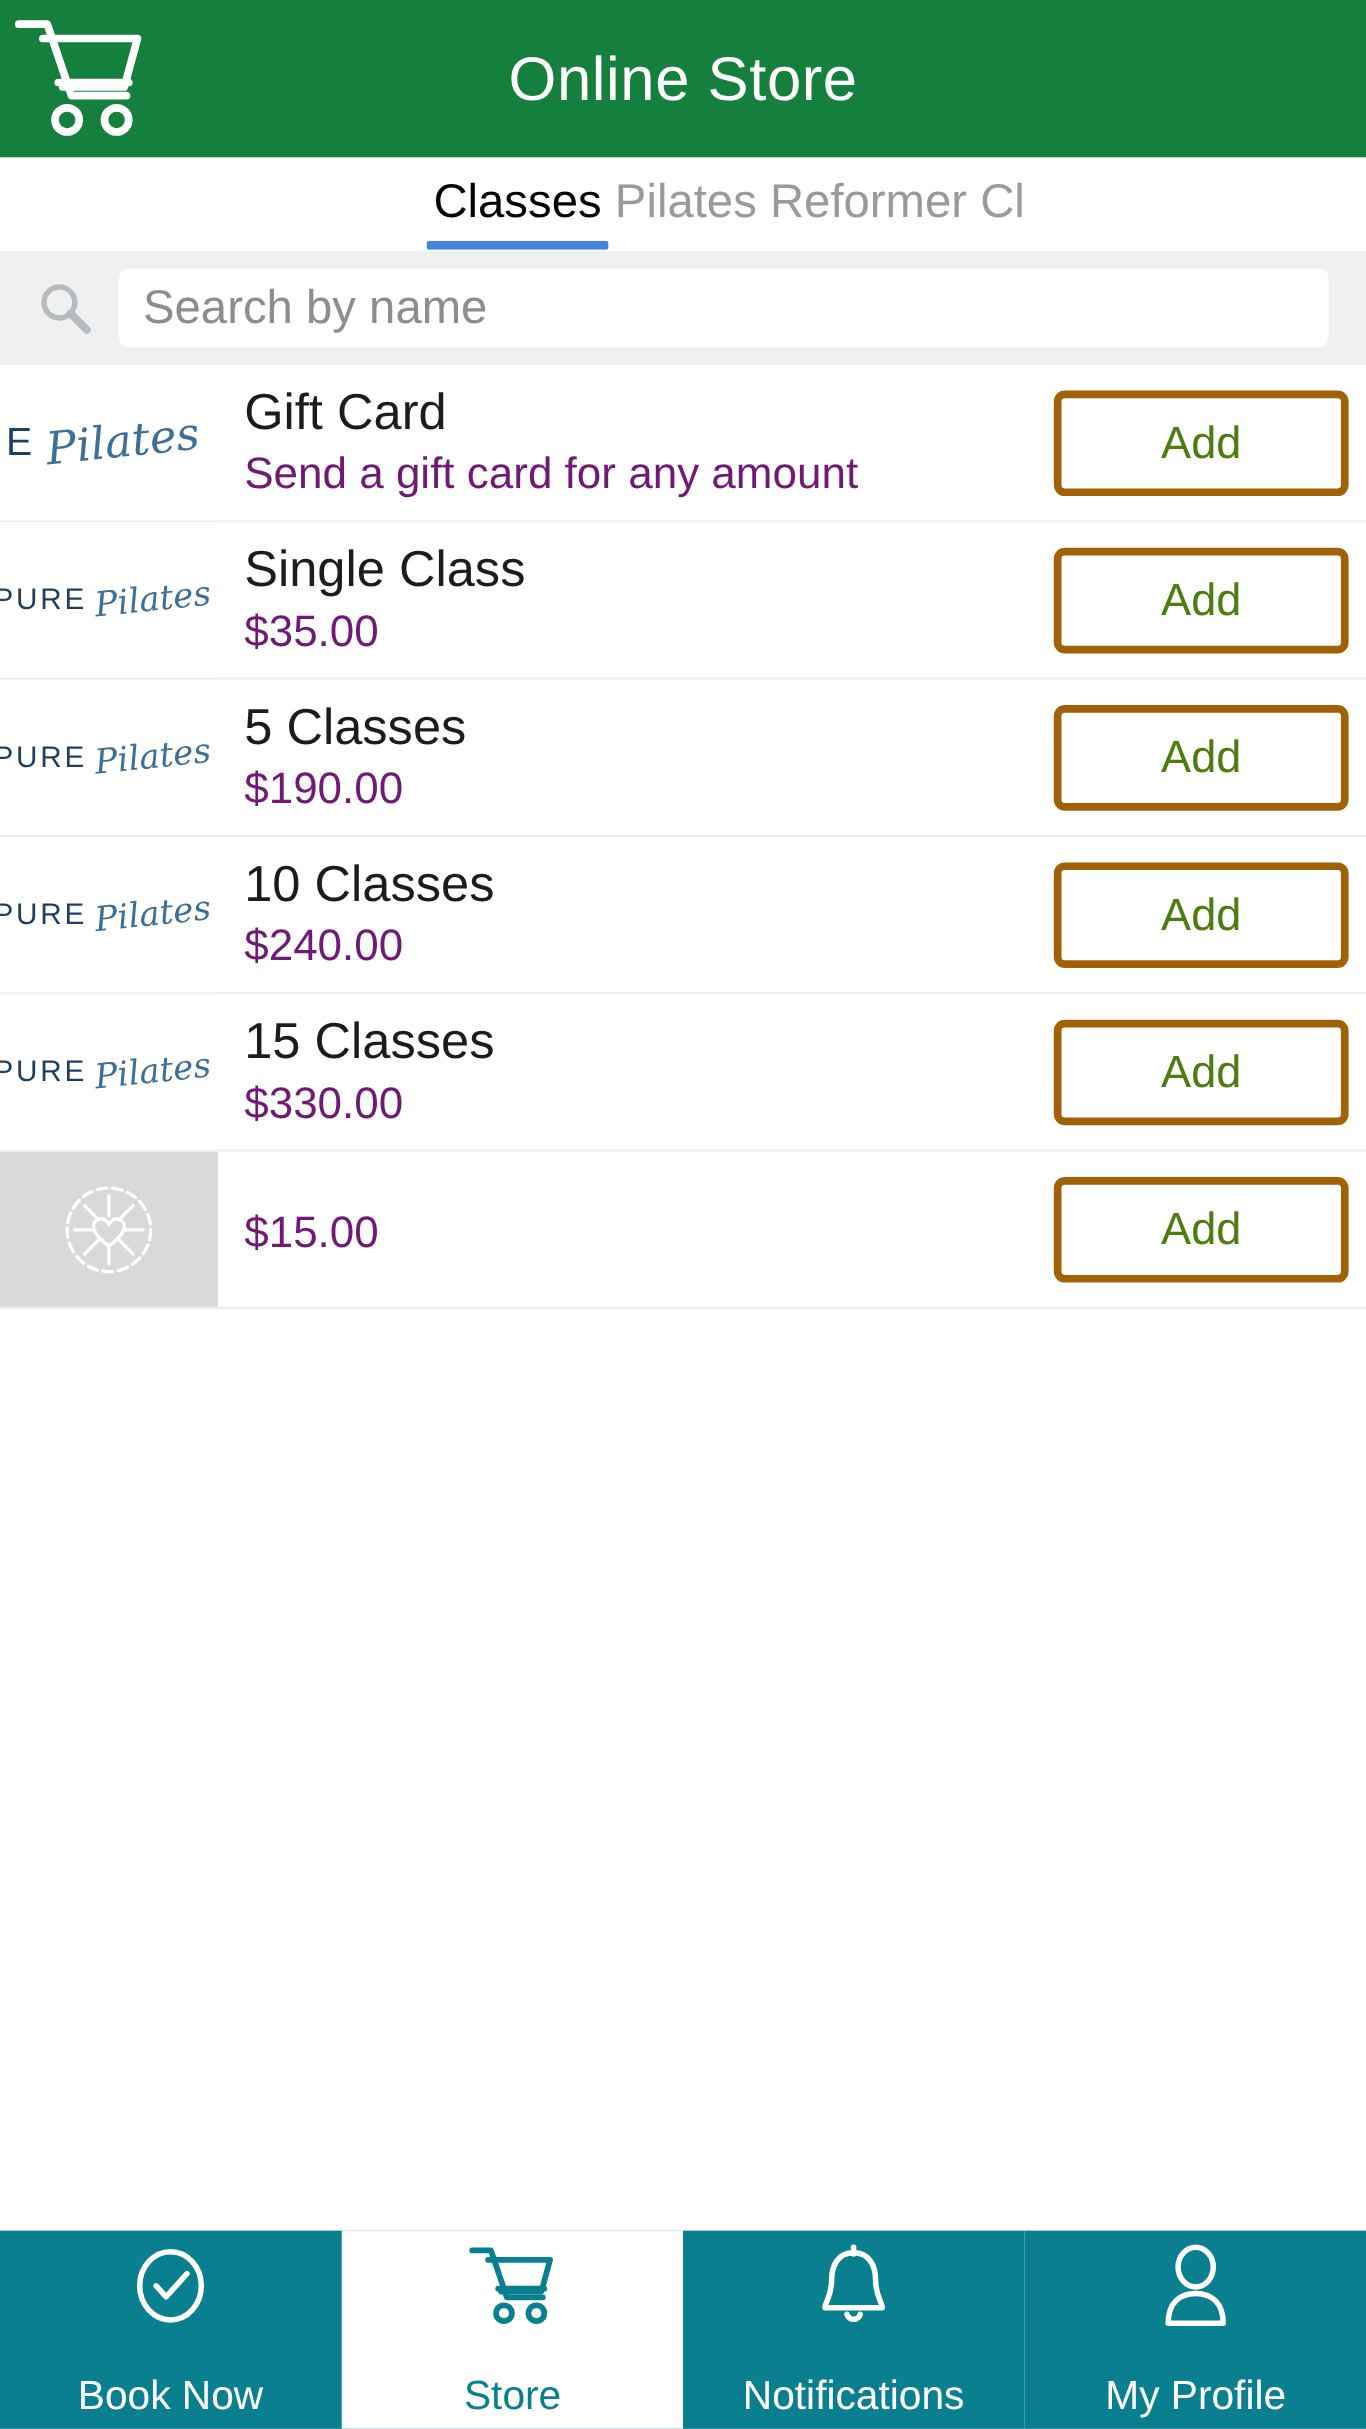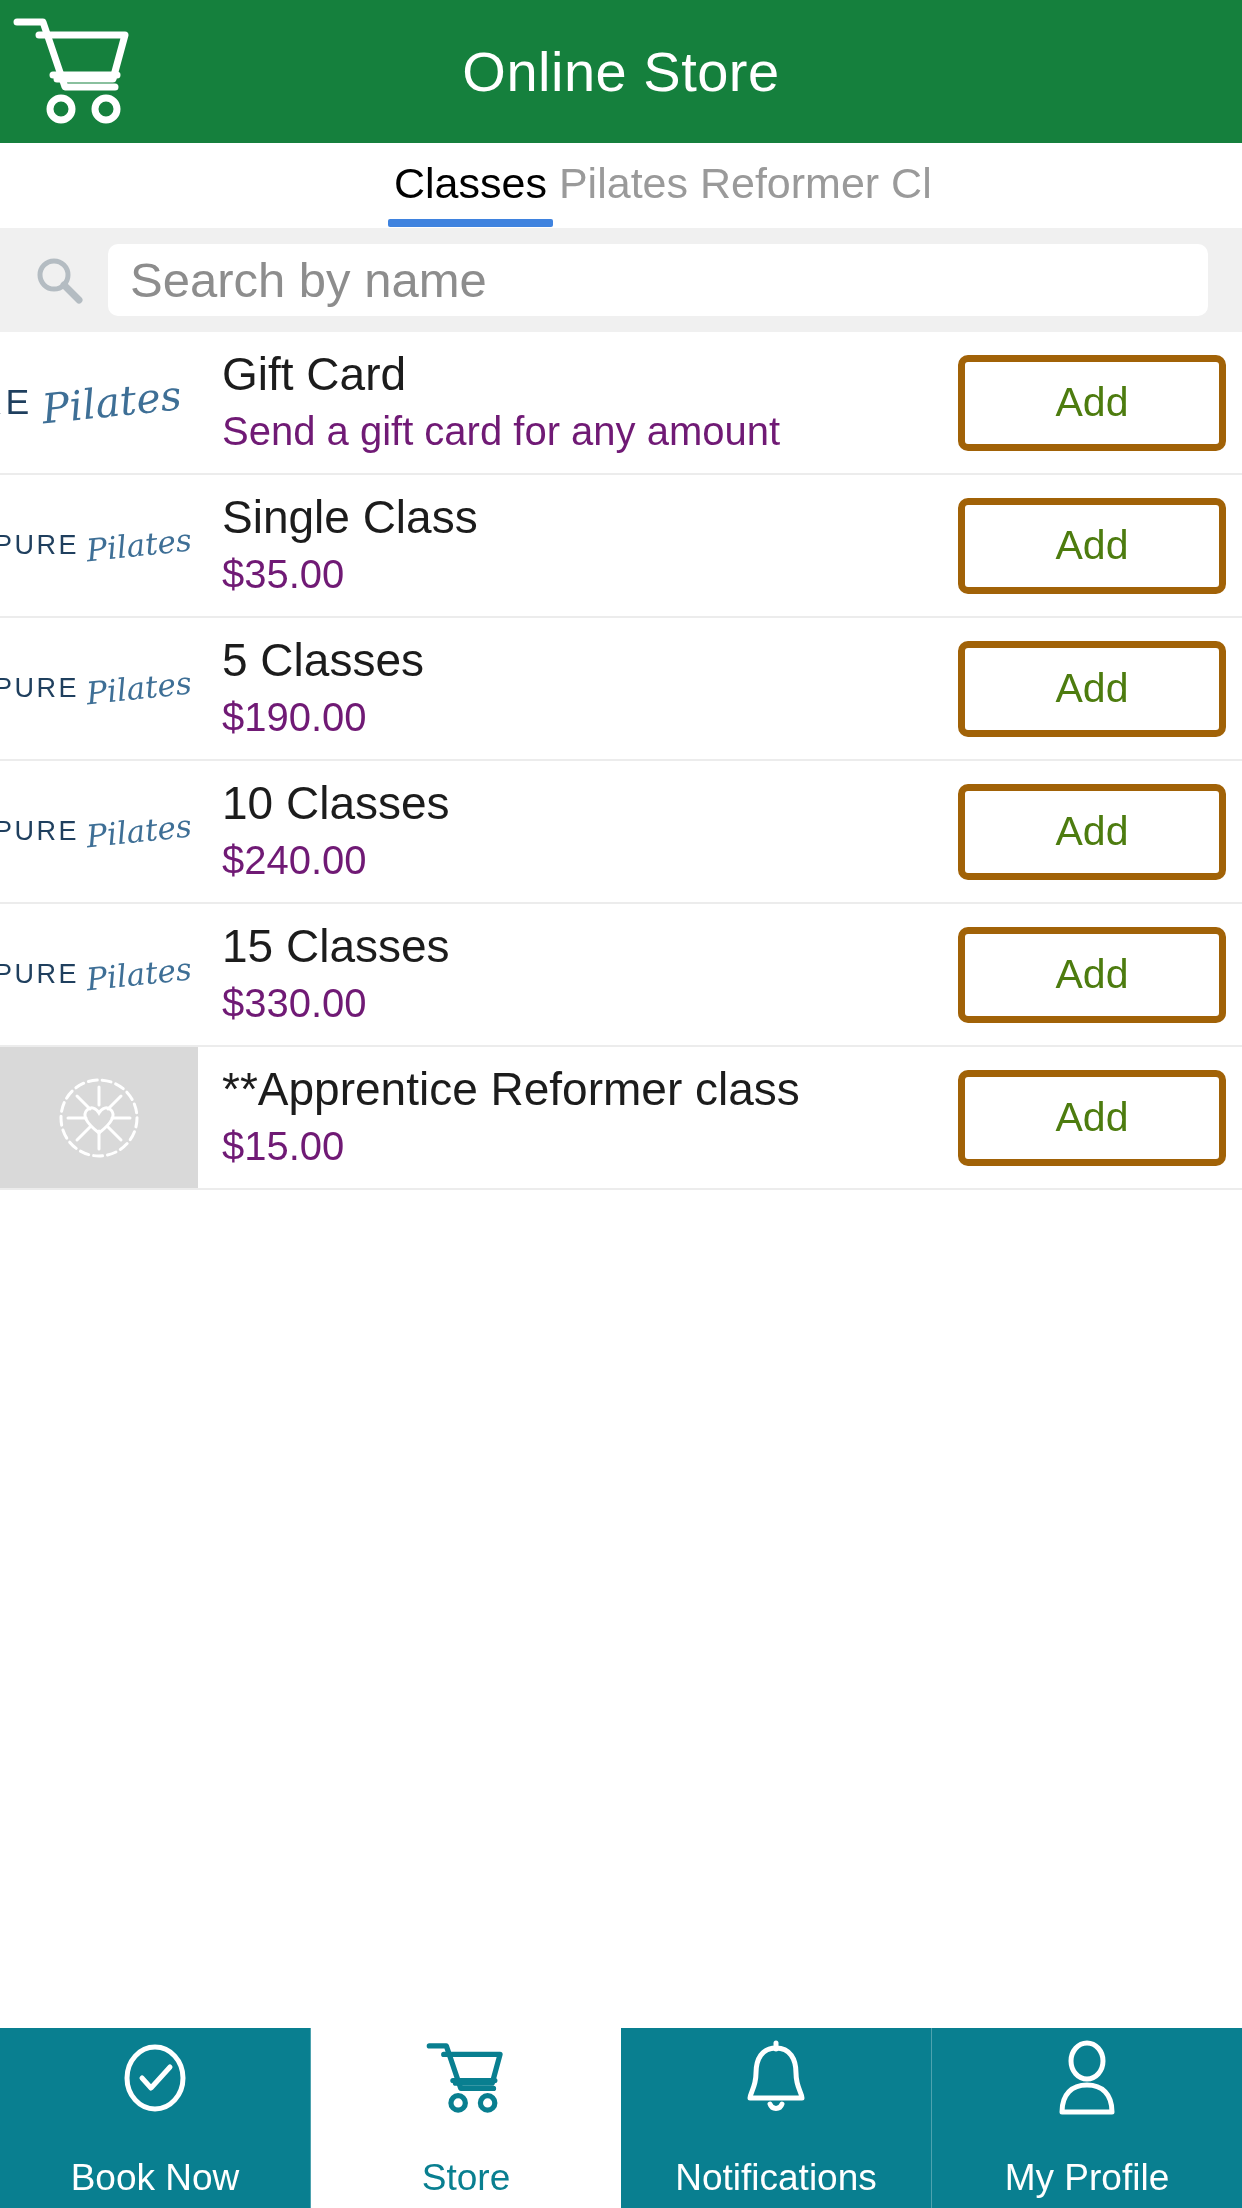--- a/index.html
+++ b/index.html
@@ -103,21 +103,21 @@
     align-items: center;
     justify-content: center;
   }
   .search-input {
     flex: 1 1 auto;
     height: 72px;
     background: #ffffff;
     border: none;
     border-radius: 10px;
     font-family: "Liberation Sans", sans-serif;
-    font-size: 49px;
+    font-size: 43px;
     color: #4a4a4a;
     padding: 0 22px;
     outline: none;
   }
   .search-input::placeholder { color: #8d8d8d; }
 
   
   .list {
     flex: 1 1 auto;
     background: #ffffff;
@@ -377,21 +377,20 @@
             <path d="M75 75 L62 62"></path>
             <path d="M53 84 L53 66"></path>
             <path d="M31 75 L44 62"></path>
             <path d="M22 53 L40 53"></path>
             <path d="M31 31 L44 44"></path>
             <path d="M53 68 C40 58 36 50 41 45 C45 41 50 43 53 48 C56 43 61 41 65 45 C70 50 66 58 53 68 Z"></path>
           </g>
         </svg>
       </div>
       <div class="row-text">
-        <div class="row-title">**Apprentice Reformer class</div>
         <div class="row-sub">$15.00</div>
       </div>
       <div class="row-action">
         <button class="add-btn">Add</button>
       </div>
     </div>
 
     <div class="filler"></div>
   </div>
 

